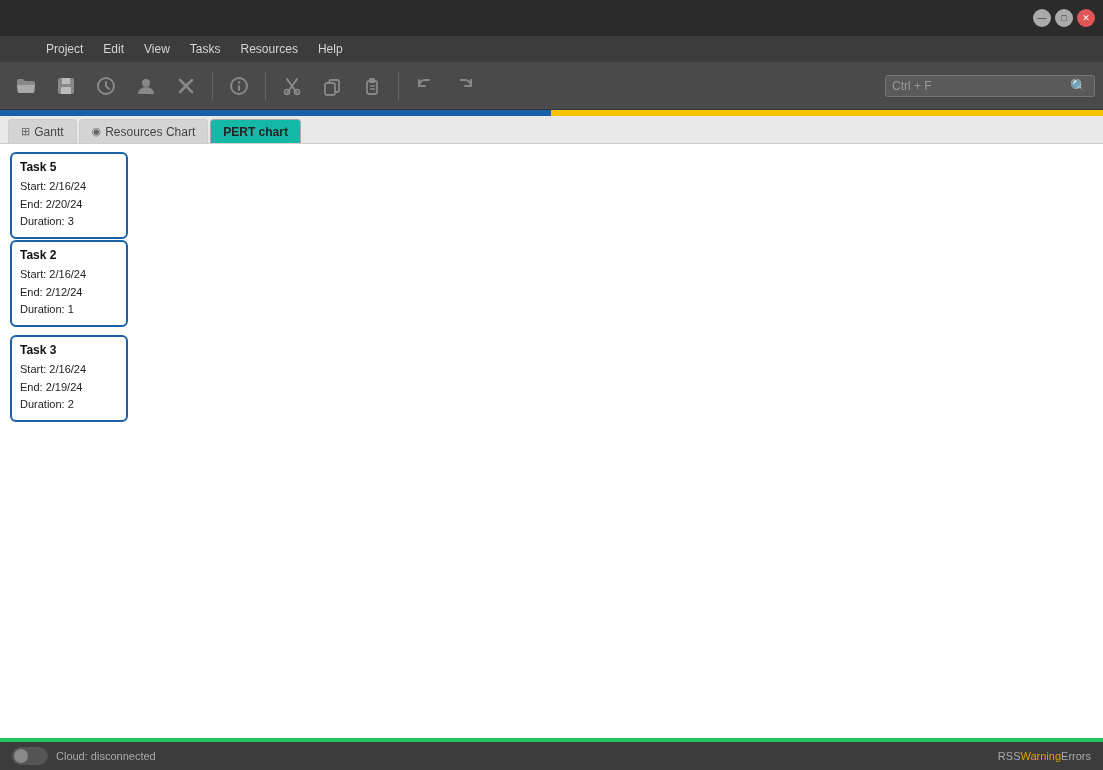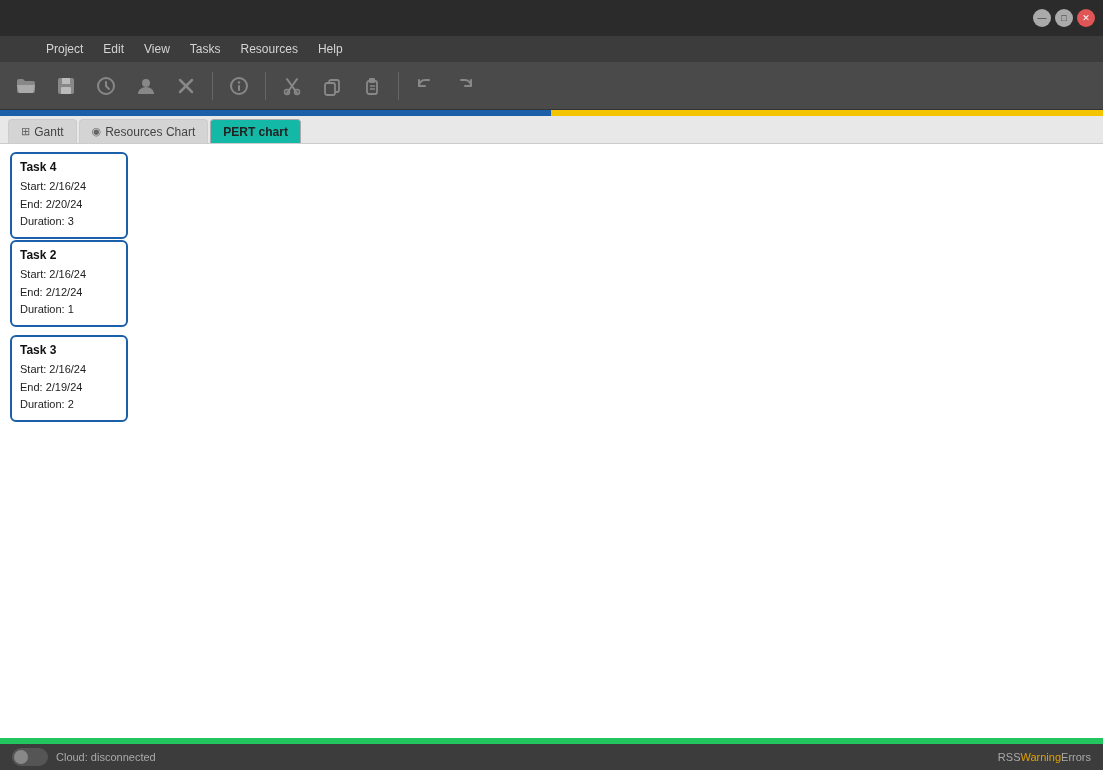--- a/index.html
+++ b/index.html
@@ -174,21 +174,21 @@
     }
 
     
     #status-bar {
       background: #3c3c3c;
       height: 32px;
       display: flex;
       align-items: center;
       padding: 0 12px;
       flex-shrink: 0;
-      border-top: 6px solid #22c55e;
+      border-top: 4px solid #22c55e;
       gap: 8px;
     }
     .cloud-toggle {
       width: 36px; height: 18px;
       background: #555;
       border-radius: 9px;
       position: relative;
       cursor: pointer;
       flex-shrink: 0;
     }
@@ -296,20 +296,24 @@
         <path d="M5 5v6h6" stroke="#888" stroke-width="2" stroke-linecap="round" stroke-linejoin="round" fill="none"></path>
       </svg>
   </button>
   <button class="tb-btn" title="Redo">
     <svg width="22" height="22" viewBox="0 0 22 22" fill="none">
         <path d="M17 11a6 6 0 00-6-6H7" stroke="#888" stroke-width="2" stroke-linecap="round" fill="none"></path>
         <path d="M17 5v6h-6" stroke="#888" stroke-width="2" stroke-linecap="round" stroke-linejoin="round" fill="none"></path>
       </svg>
   </button>
 
+  <div id="search-box">
+    <input type="text" id="search-input" placeholder="Ctrl + F" style="">
+    <span class="search-icon-span">🔍</span>
+  </div>
 </div>
 
 <div id="color-bar"></div>
 
 <div id="tabs">
   <div class="tab">
     <span class="tab-icon">⊞</span>
     <span>Gantt</span>
   </div>
   <div class="tab">
@@ -317,21 +321,21 @@
     <span>Resources Chart</span>
   </div>
   <div class="tab active">
     <span>PERT chart</span>
   </div>
 </div>
 
 <div id="main-content">
 
   <div class="pert-card" style="left:10px; top:8px;">
-    <div class="pert-card-title">Task 4</div>
+    <div class="pert-card-title">Task 5</div>
     <div class="pert-card-info">
       <div>Start: 2/16/24</div>
       <div>End: 2/20/24</div>
       <div>Duration: 3</div>
     </div>
   </div>
 
   <div class="pert-card" style="left:10px; top:96px;">
     <div class="pert-card-title">Task 2</div>
     <div class="pert-card-info">

